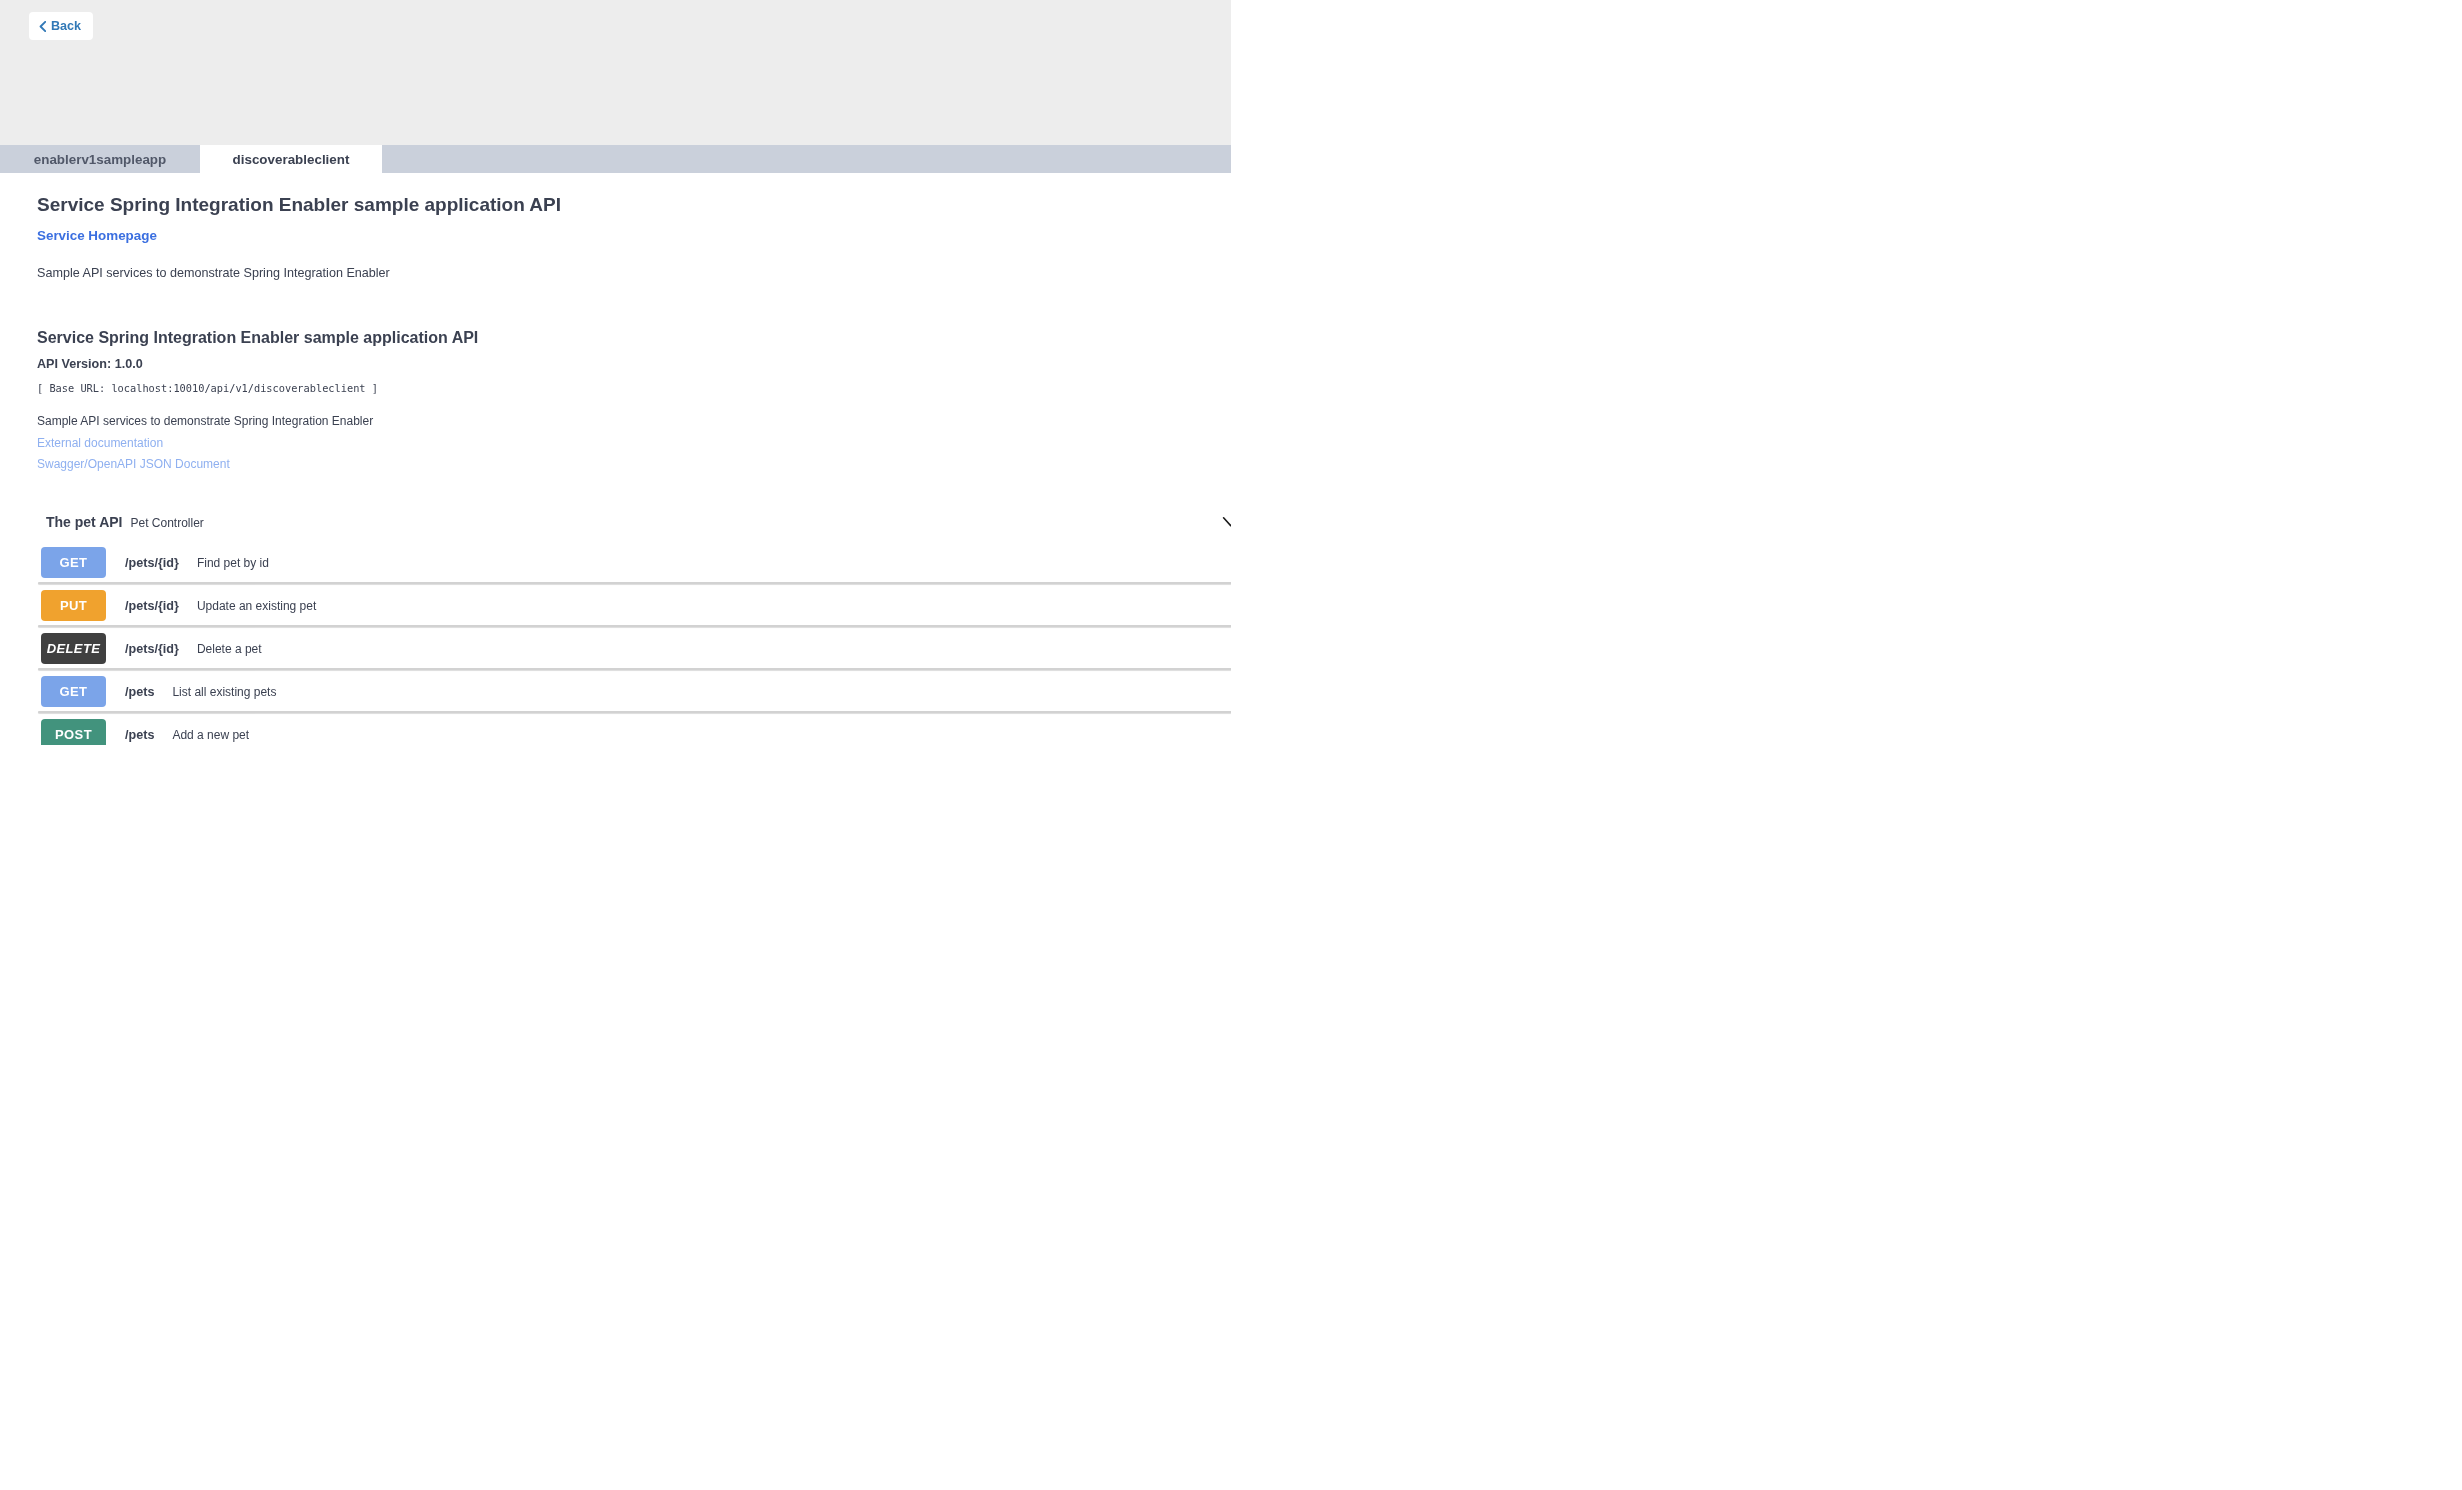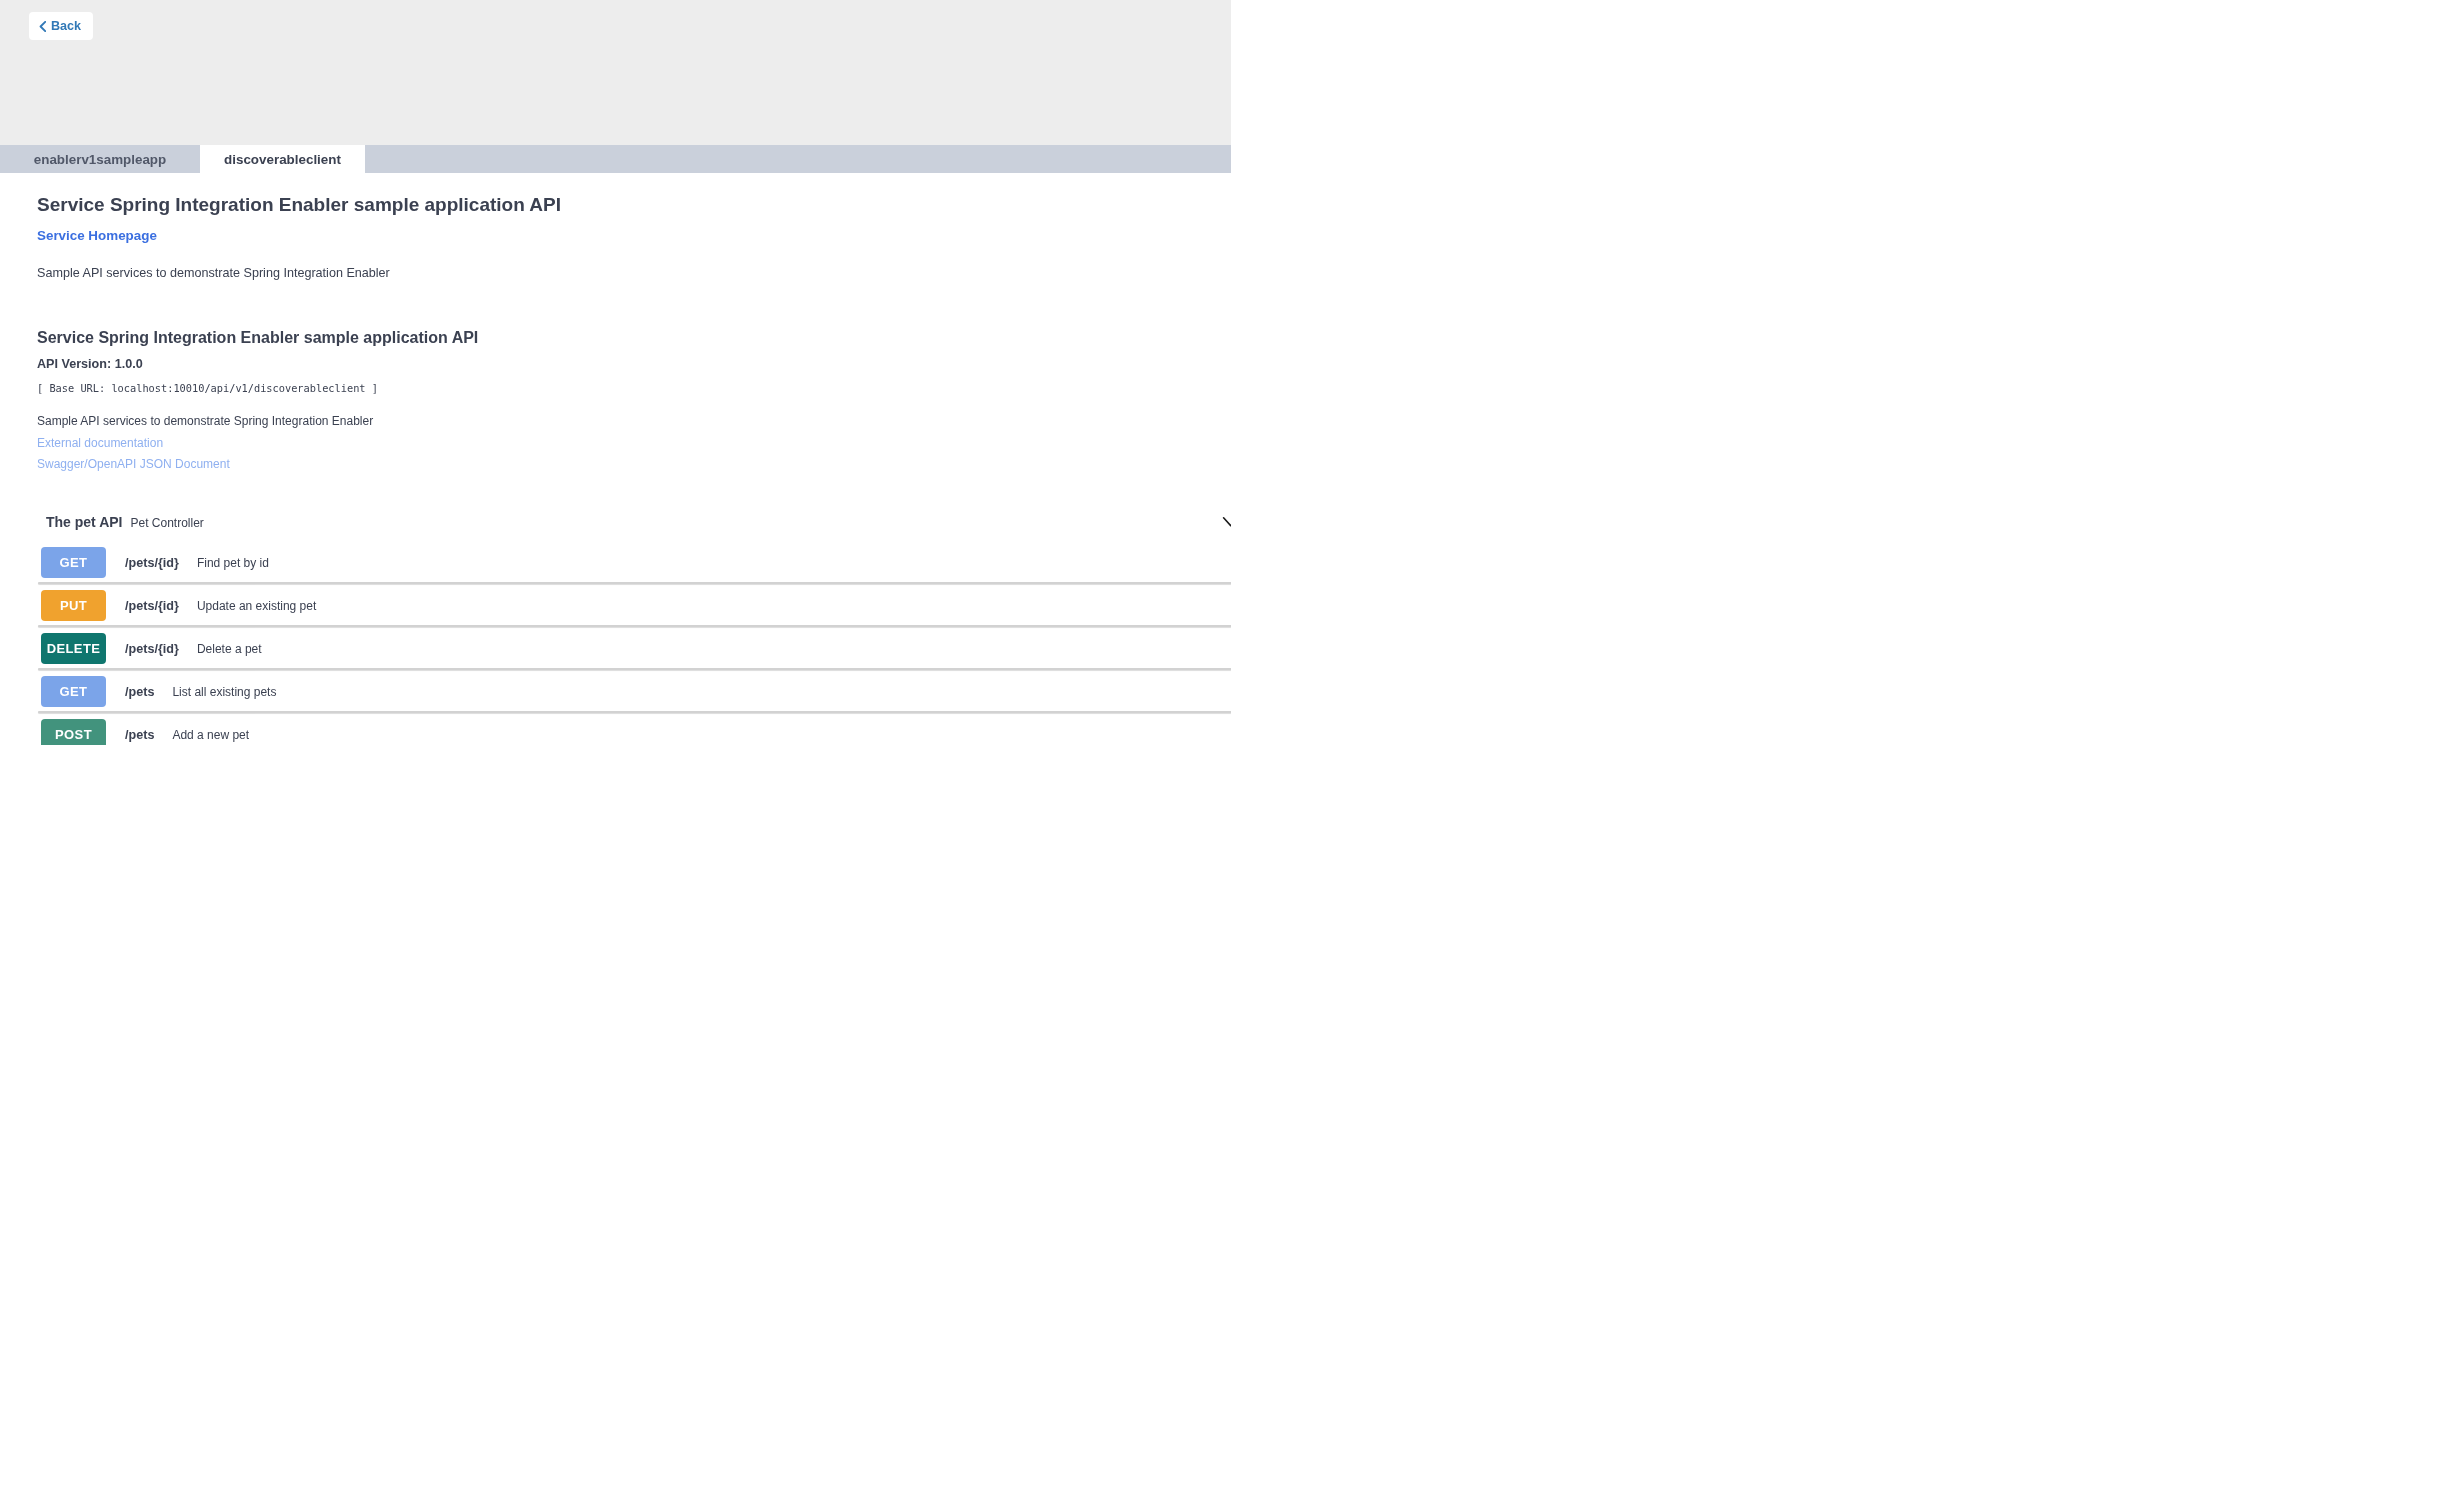--- a/index.html
+++ b/index.html
@@ -13,21 +13,21 @@
     color: #3279b7; font-weight: bold; font-size: 12.6px; cursor: pointer; }
   .back-button svg { display: block; }
   .page-title { margin-top: 24.5px; font-size: 24px; font-weight: bold; color: #59616e; letter-spacing: 0; }
   .page-subtitle { margin-top: 13.4px; font-size: 12px; color: #545b64; }
 
   
   .tab-bar { display: flex; background: #cad0db; height: 28px; }
   .tab { display: flex; align-items: center; justify-content: center;
     font-size: 13.4px; font-weight: bold; color: #515869; cursor: pointer; }
   .tab.tab-1 { width: 200px; }
-  .tab.tab-2 { width: 165px; }
+  .tab.tab-2 { width: 182px; }
   .tab.active { background: #ffffff; color: #3b4151; }
 
   
   .content { background: #ffffff; }
   .service-title { margin: 20.5px 0 0 37px; font-size: 19px; font-weight: bold; color: #3b4151; }
   .homepage-link { display: inline-block; margin: 12px 0 0 37px; font-size: 13.4px; font-weight: bold;
     color: #3b6fe0; text-decoration: none; cursor: pointer; }
   .service-desc { margin: 23px 0 0 37px; font-size: 12.6px; color: #3b4151; }
 
   .apidoc-title { margin: 49px 0 0 37px; font-size: 16px; font-weight: bold; color: #3b4151; }
@@ -47,21 +47,21 @@
   .collapse-arrow { position: absolute; top: -1.6px; right: -8.7px; width: 17.4px; height: 17.4px; cursor: pointer; }
 
   .pet-rows { margin-top: 11px; }
   .endpoint-row { position: relative; height: 43px; display: flex; align-items: center;
     padding-left: 41px; cursor: pointer; }
   .method-badge { width: 65px; height: 31px; border-radius: 4px; display: flex;
     align-items: center; justify-content: center; color: #ffffff; font-size: 13px;
     font-weight: bold; letter-spacing: 0.4px; flex: none; }
   .method-get    { background: #7ba4e9; }
   .method-put    { background: #f0a22e; }
-  .method-delete { background: #0f766e; }
+  .method-delete { background: #404040; font-style: italic; }
   .method-post   { background: #42937d; }
   .endpoint-path { margin-left: 19px; font-size: 12.6px; font-weight: bold; color: #3b4151; }
   .endpoint-summary { margin-left: 18px; font-size: 12px; color: #3b4151; }
   .row-divider { position: absolute; left: 38px; right: 0; bottom: 0.8px; height: 1.6px;
     background: #d2d2d2; border-top-left-radius: 2.4px; border-bottom-left-radius: 2.4px;
     box-shadow: 0 0.8px 0.8px rgba(0,0,0,0.18); }
 </style>
 </head>
 <body>
 

